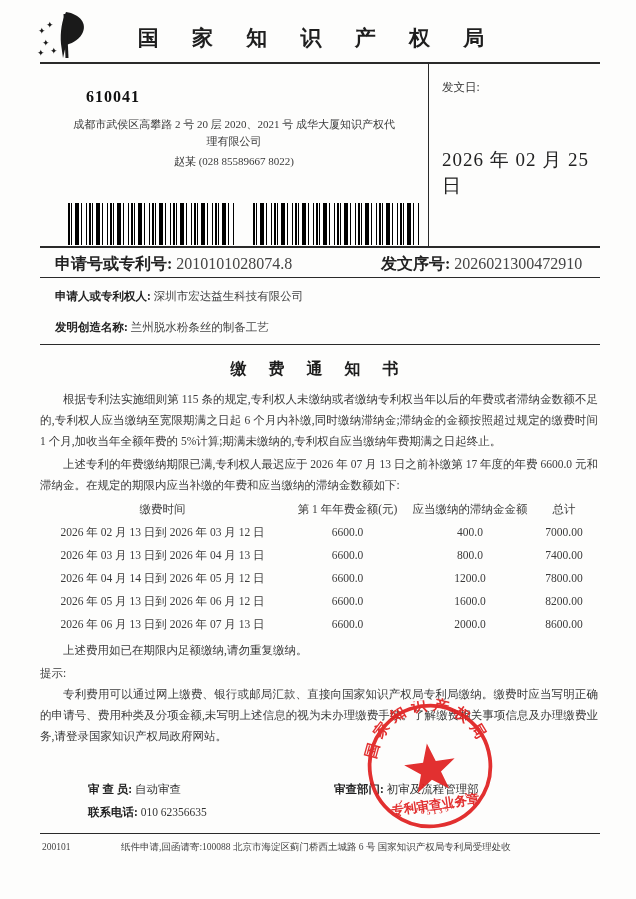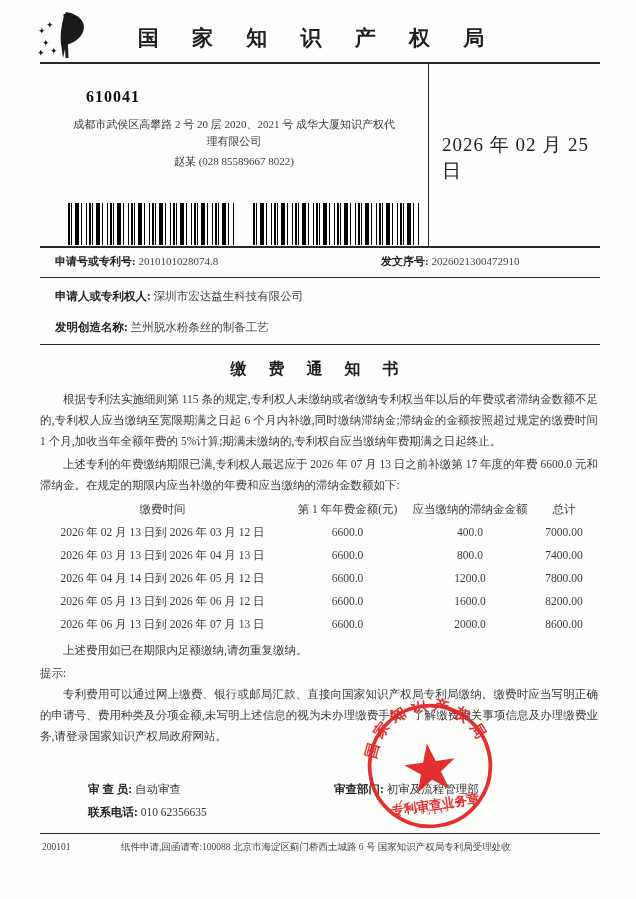--- a/index.html
+++ b/index.html
@@ -24,21 +24,21 @@
   .mail .contact{text-align:center;margin-top:4px;}
   .issue{position:absolute;left:442px;top:80px;width:170px;color:#333;}
   .issue .lab{font-size:11.5px;}
   .issue .date{margin-top:52px;font-size:19px;letter-spacing:1px;color:#222;}
   
   .barcode{position:absolute;top:203px;height:42px;
     background:repeating-linear-gradient(90deg,#000 0 2px,#fff 2px 3px,#000 3px 4px,#fff 4px 7px,#000 7px 11px,#fff 11px 13px,#000 13px 14px,#fff 14px 18px,#000 18px 19px,#fff 19px 21px);}
   .bc-left{left:68px;width:166px;}
   .bc-right{left:253px;width:166px;}
   
-  .meta-row1{position:absolute;top:254px;left:55px;right:40px;display:flex;font-size:11px;}
+  .meta-row1{position:absolute;top:254px;left:55px;right:40px;display:flex;font-size:16px;}
   .meta-row1 .right{margin-left:auto;width:215px;}
   .meta-label{font-weight:bold;color:#222;}
   .meta-val{color:#444;}
   .meta-row2{position:absolute;top:289px;left:55px;font-size:11.5px;}
   .meta-row3{position:absolute;top:320px;left:55px;font-size:11.5px;}
   
   .body{position:absolute;top:358px;left:40px;width:558px;font-size:11.5px;line-height:21px;color:#3a3a3a;}
   .notice-title{text-align:center;font-size:16px;font-weight:bold;letter-spacing:9px;color:#1c1c1c;margin-bottom:10px;}
   .para{text-indent:2em;text-align:justify;margin:0 0 2px 0;}
   .fee-table{width:100%;border-collapse:collapse;margin:2px 0 4px 0;}
@@ -84,20 +84,21 @@
   <div class="vdiv"></div>
 
   <div class="mail">
     <div class="code">610041</div>
     <div class="addr">成都市武侯区高攀路 2 号 20 层 2020、2021 号 成华大厦知识产权代</div>
     <div class="addr">理有限公司</div>
     <div class="contact">赵某 (028 85589667 8022)</div>
   </div>
 
   <div class="issue">
+    <div class="lab">发文日:</div>
     <div class="date">2026 年 02 月 25 日</div>
   </div>
 
   <div class="barcode bc-left"></div>
   <div class="barcode bc-right"></div>
 
   <div class="rule r2"></div>
 
   <div class="meta-row1">
     <div>

